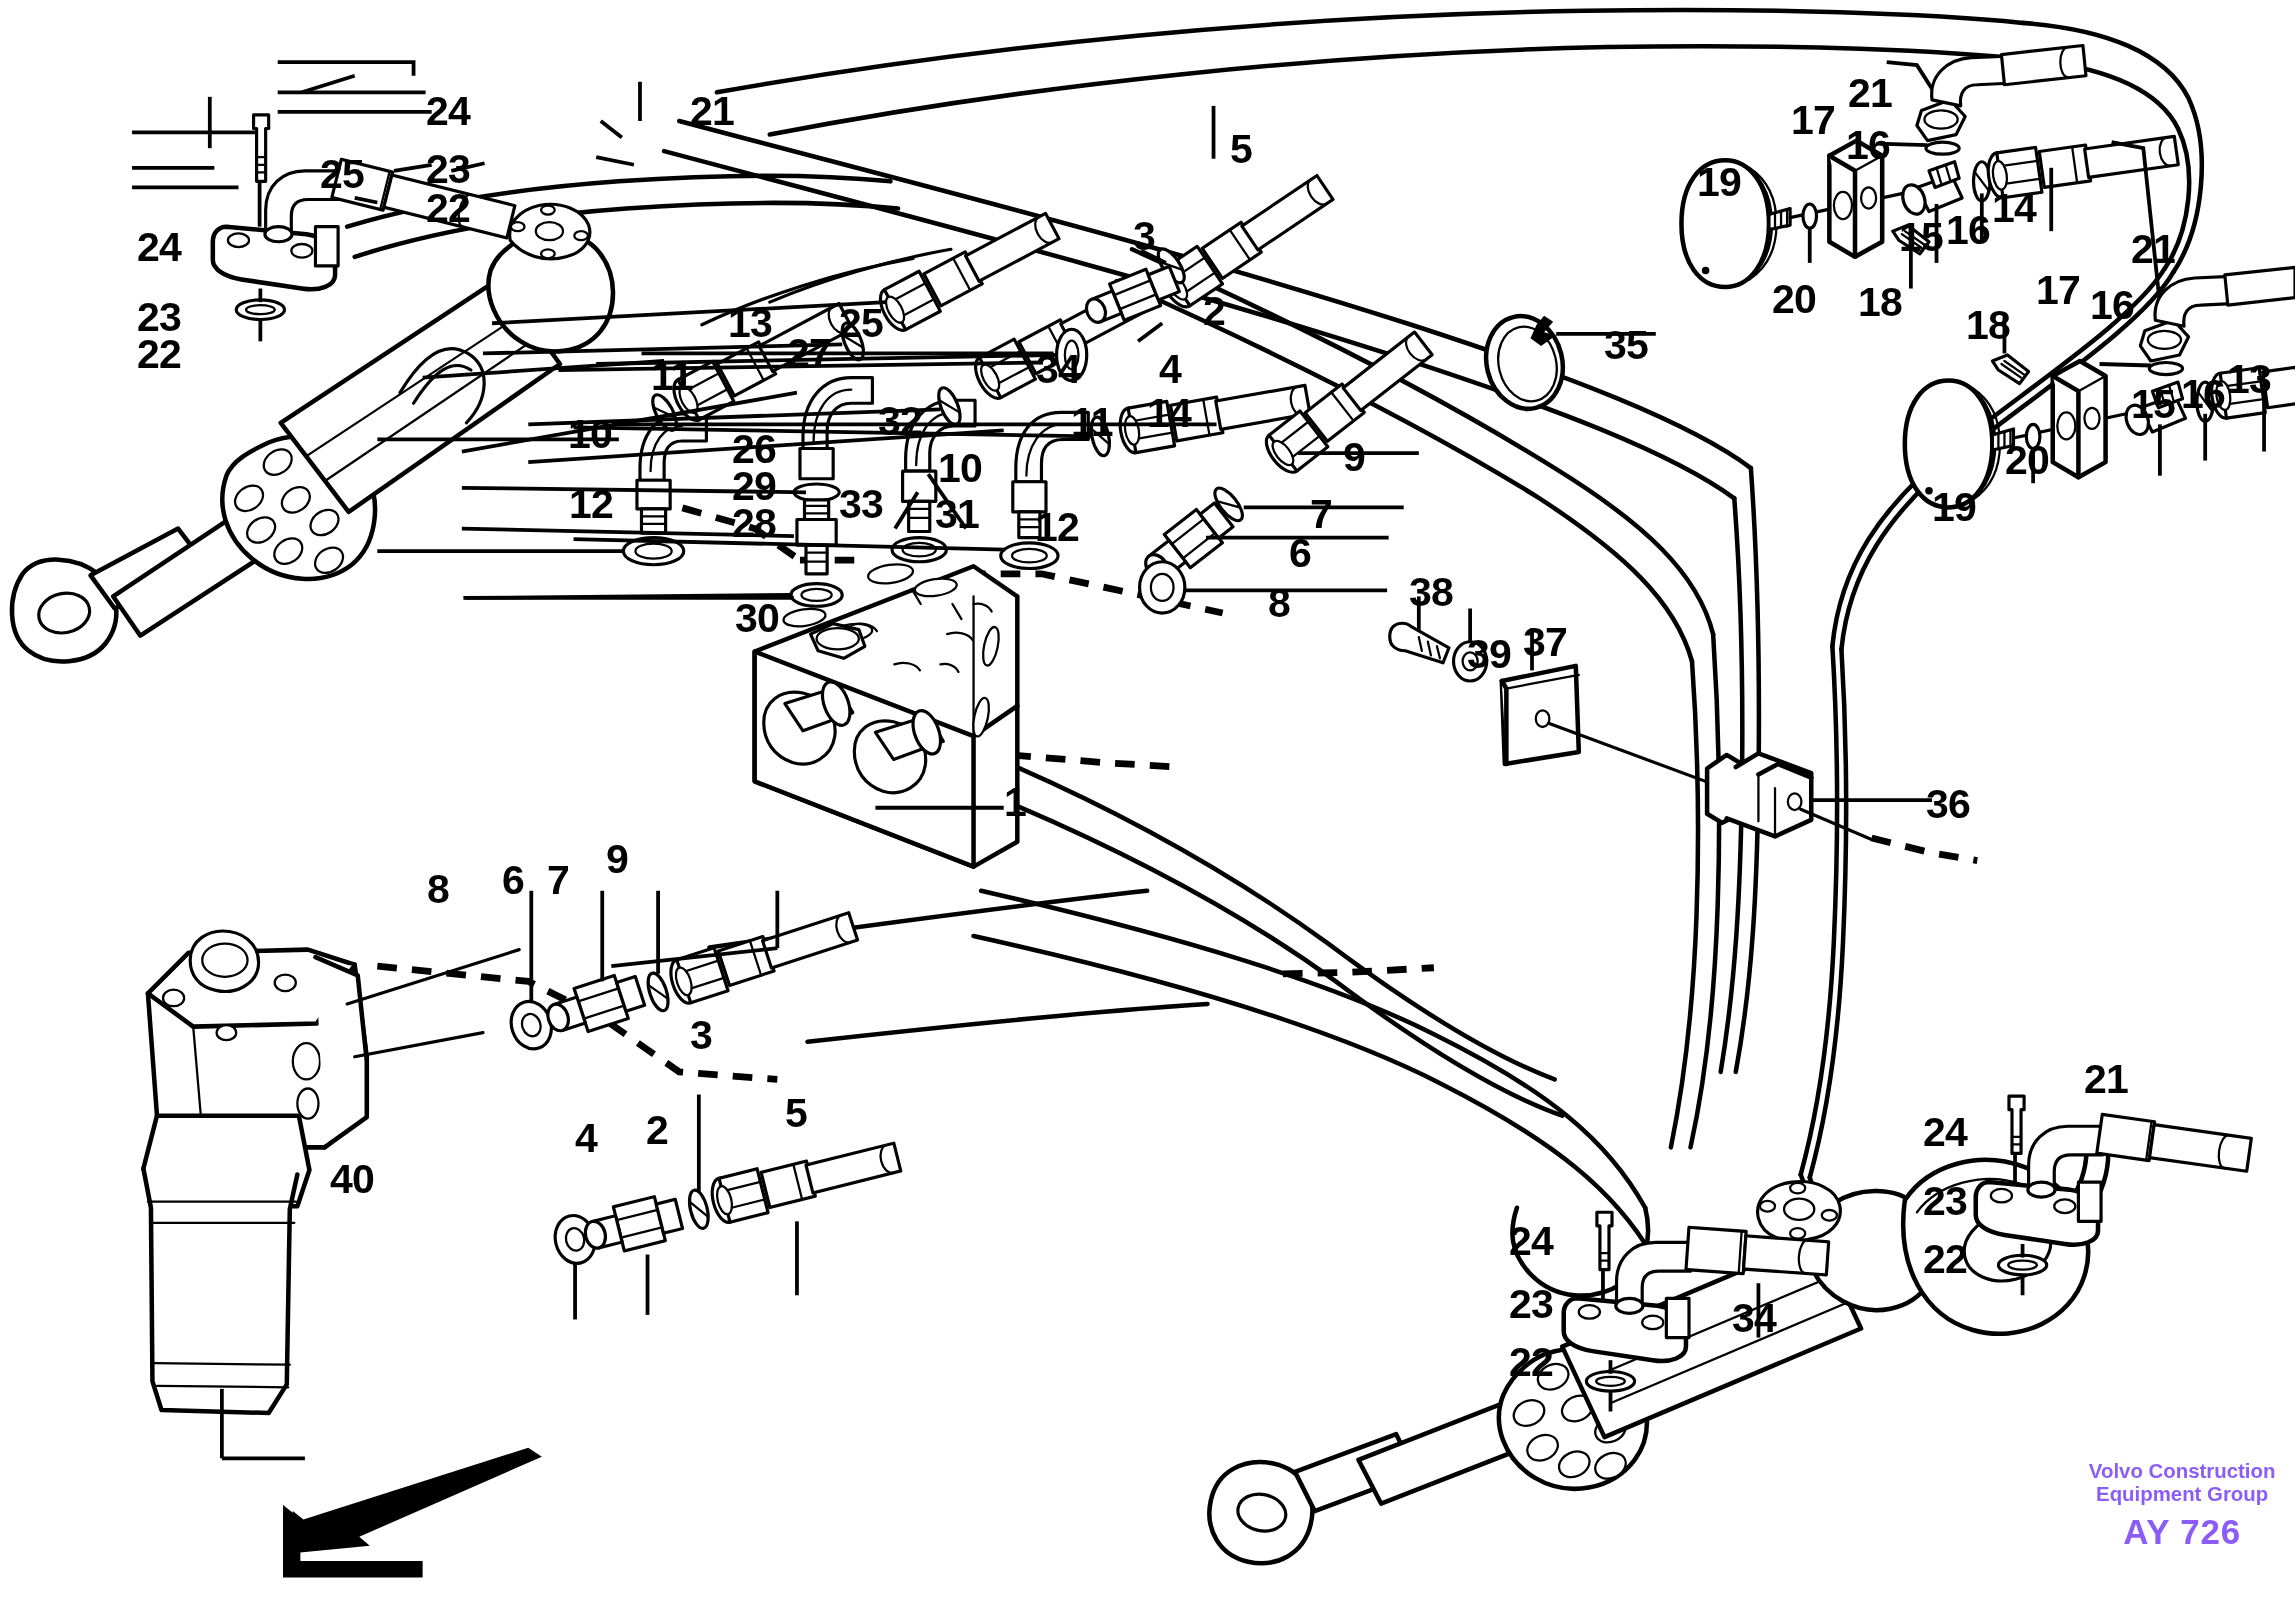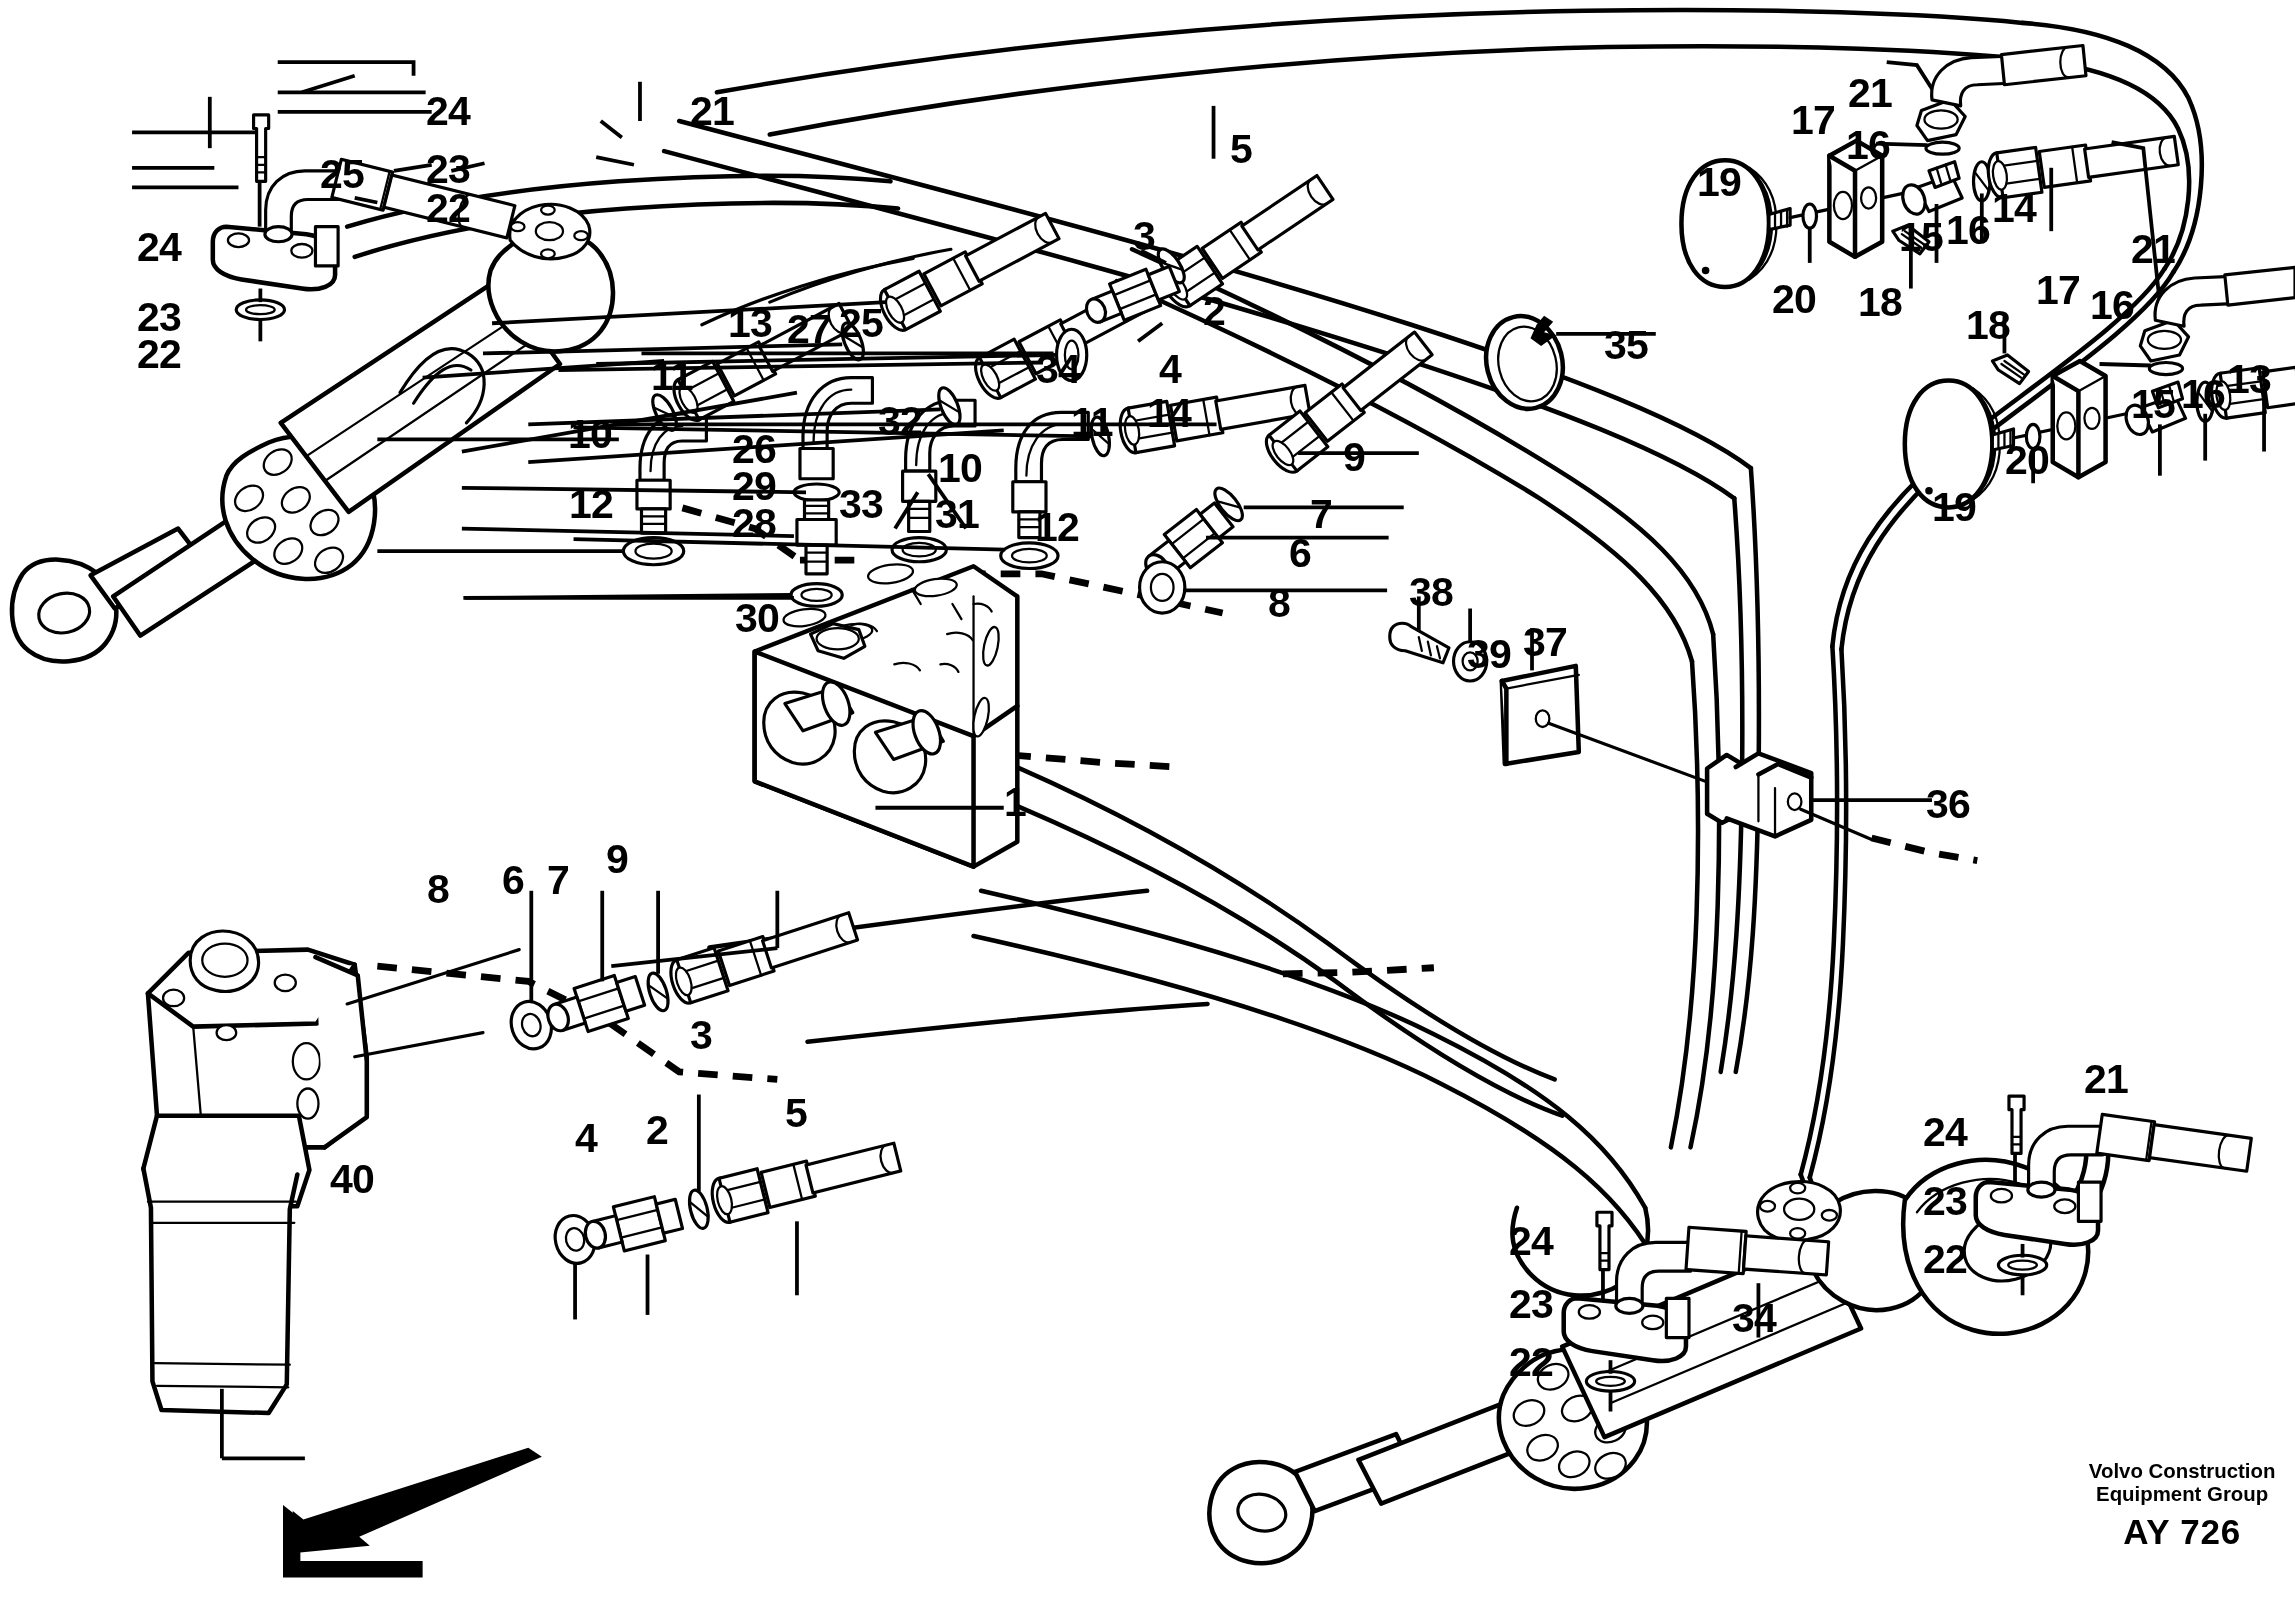--- a/index.html
+++ b/index.html
@@ -32,21 +32,21 @@
     line-height: 41px;
     color: #000000;
     white-space: nowrap;
     letter-spacing: -0.8px;
   }
   #footer {
     position: absolute;
     right: 19.6px;
     bottom: 62px;
     text-align: center;
-    color: #000000;
+    color: #8b5cf6;
   }
   #footer .brand {
     font-family: "Liberation Sans", sans-serif;
     font-weight: bold;
     font-size: 20.4px;
     line-height: 23.4px;
     white-space: nowrap;
   }
   #footer .code {
     font-family: "Liberation Sans", sans-serif;
@@ -744,21 +744,21 @@
       <div class="callout" style="left: 137px; top: 297px;">23</div>
       <div class="callout" style="left: 137px; top: 334px;">22</div>
       <div class="callout" style="left: 1230px; top: 129px;">5</div>
       <div class="callout" style="left: 1133px; top: 216px;">3</div>
       <div class="callout" style="left: 1203px; top: 291px;">2</div>
       <div class="callout" style="left: 728px; top: 303px;">13</div>
       <div class="callout" style="left: 839px; top: 303px;">25</div>
       <div class="callout" style="left: 651px; top: 356px;">11</div>
       <div class="callout" style="left: 1036px; top: 349px;">34</div>
       <div class="callout" style="left: 1159px; top: 349px;">4</div>
-      <div class="callout" style="left: 787px; top: 309px; text-align: right;">27</div>
+      <div class="callout" style="left: 787px; top: 333px; text-align: right;">27</div>
       <div class="callout" style="left: 878px; top: 401px;">32</div>
       <div class="callout" style="left: 1071px; top: 402px;">11</div>
       <div class="callout" style="left: 1147px; top: 393px;">14</div>
       <div class="callout" style="left: 568px; top: 414px;">10</div>
       <div class="callout" style="left: 732px; top: 429px; text-align: center;">26</div>
       <div class="callout" style="left: 938px; top: 448px;">10</div>
       <div class="callout" style="left: 1343px; top: 437px;">9</div>
       <div class="callout" style="left: 732px; top: 466px;">29</div>
       <div class="callout" style="left: 839px; top: 484px;">33</div>
       <div class="callout" style="left: 935px; top: 494px;">31</div>

